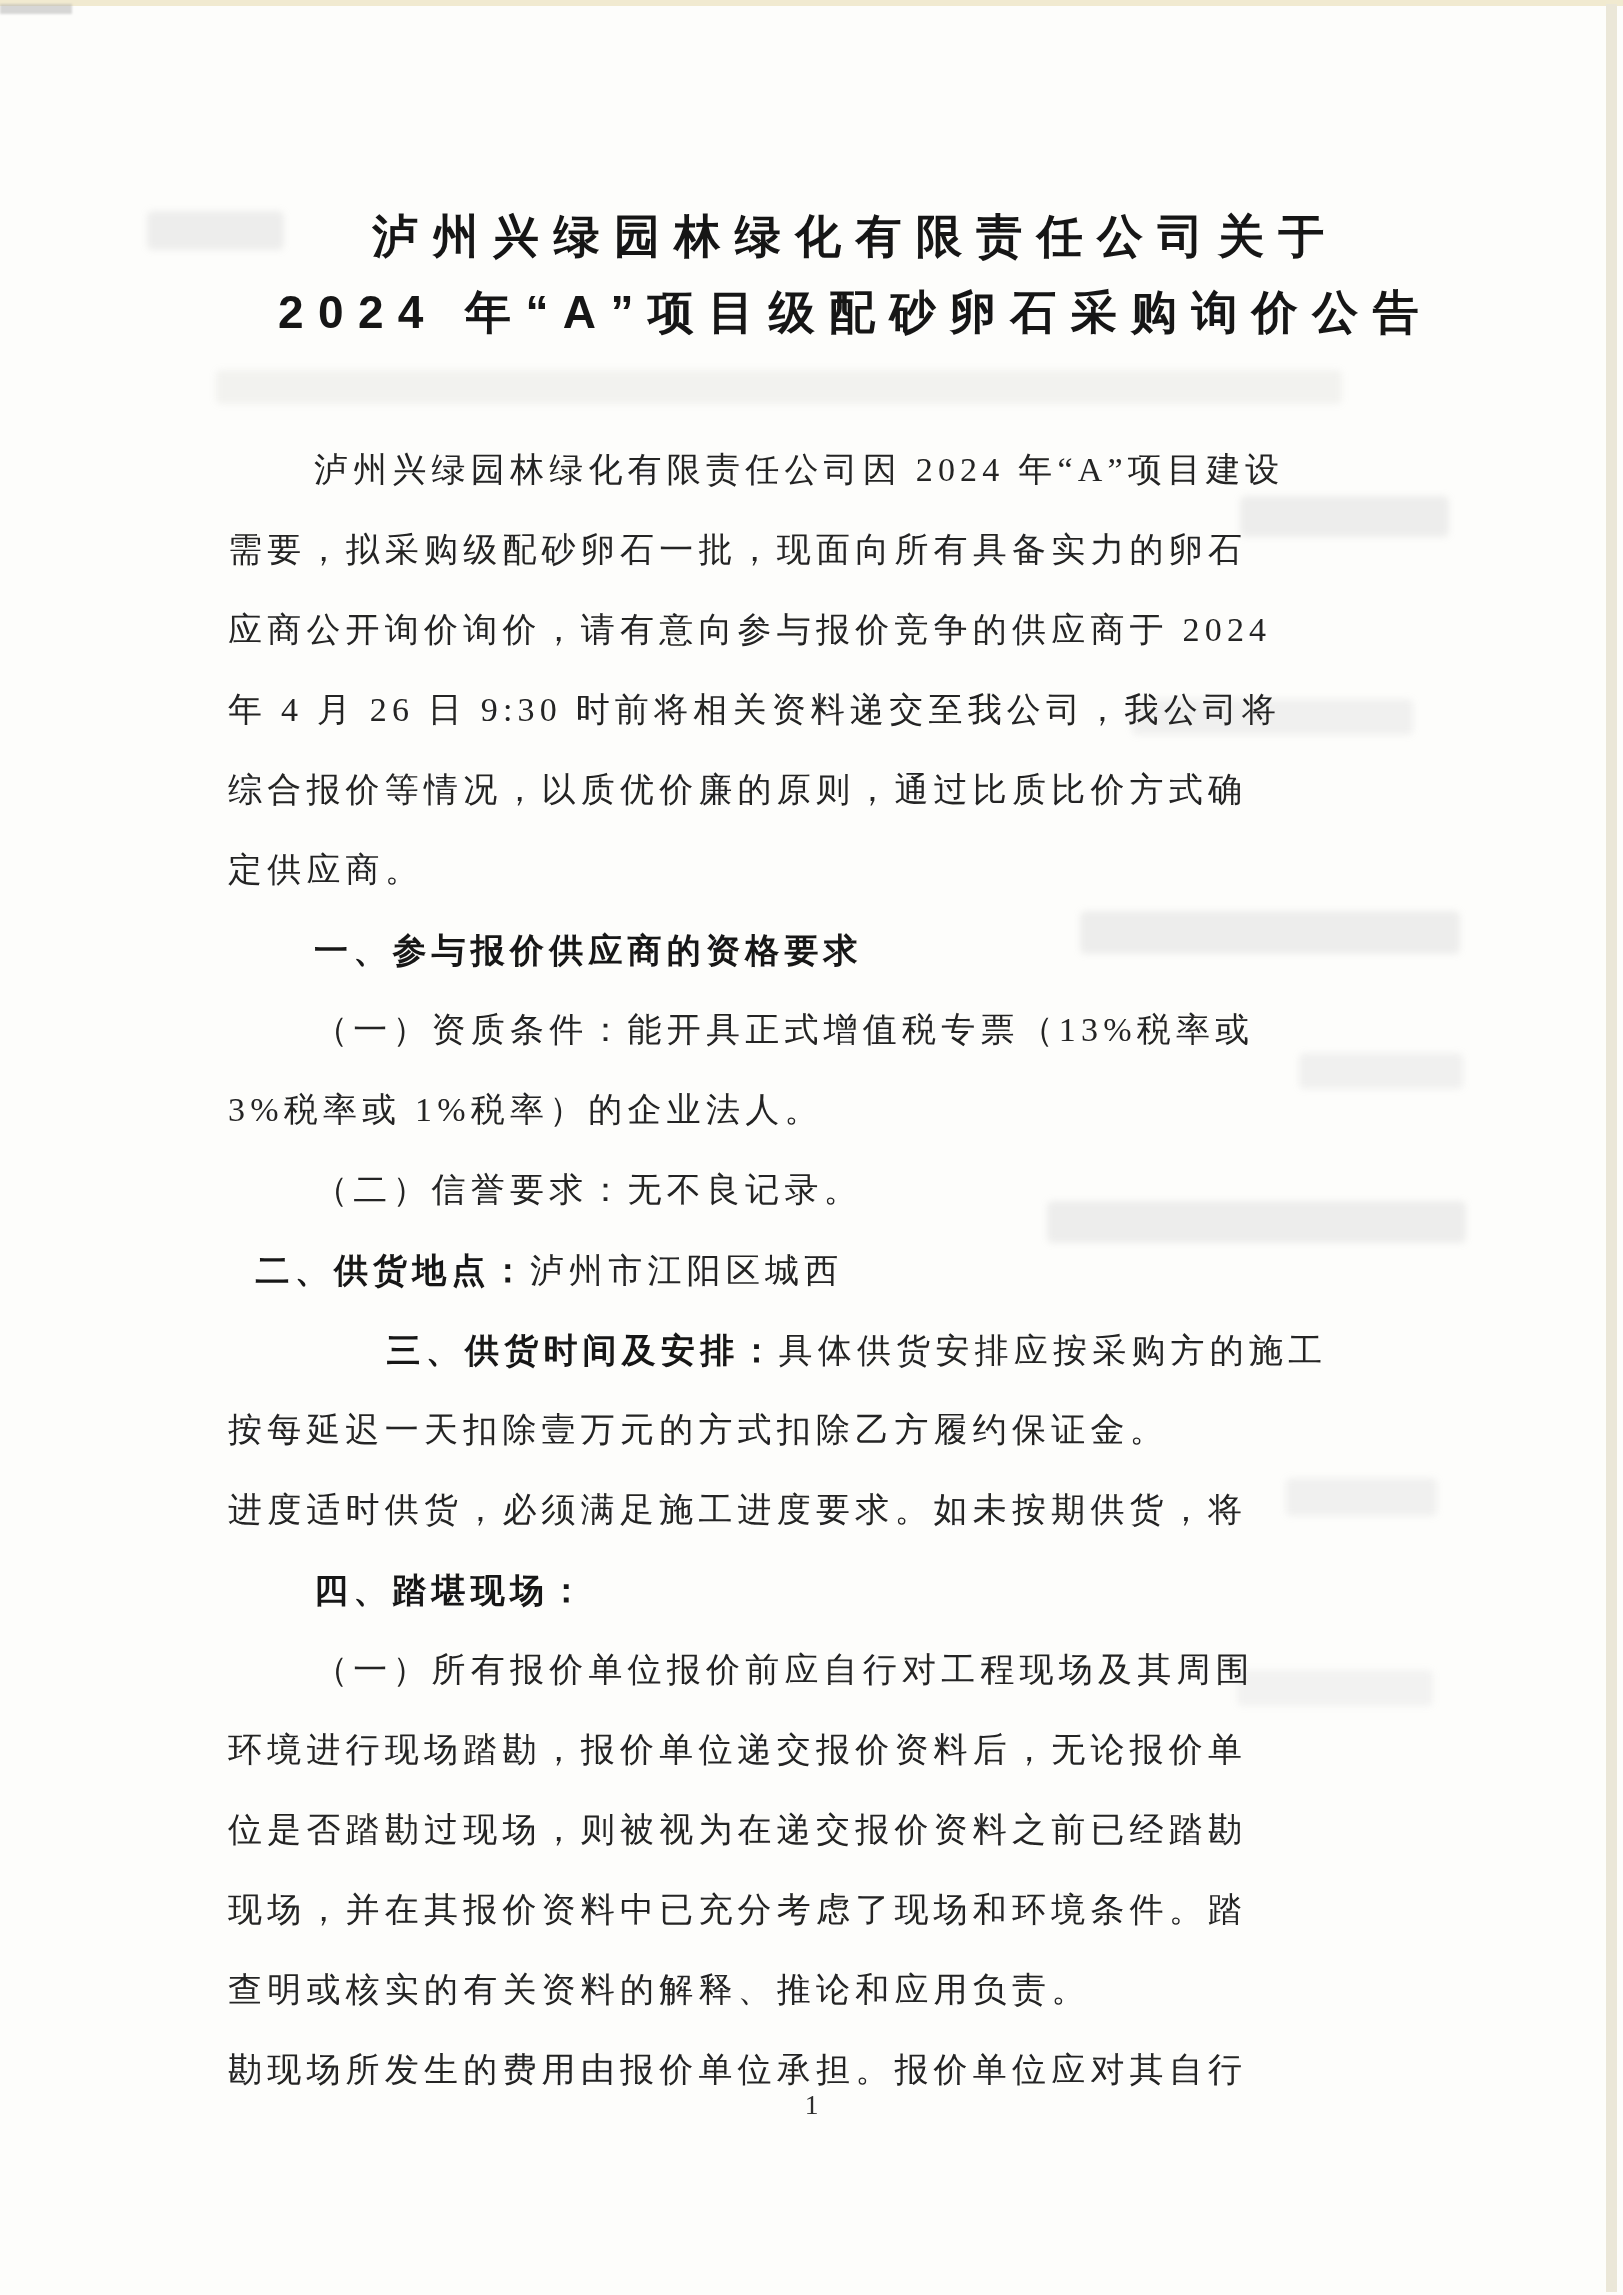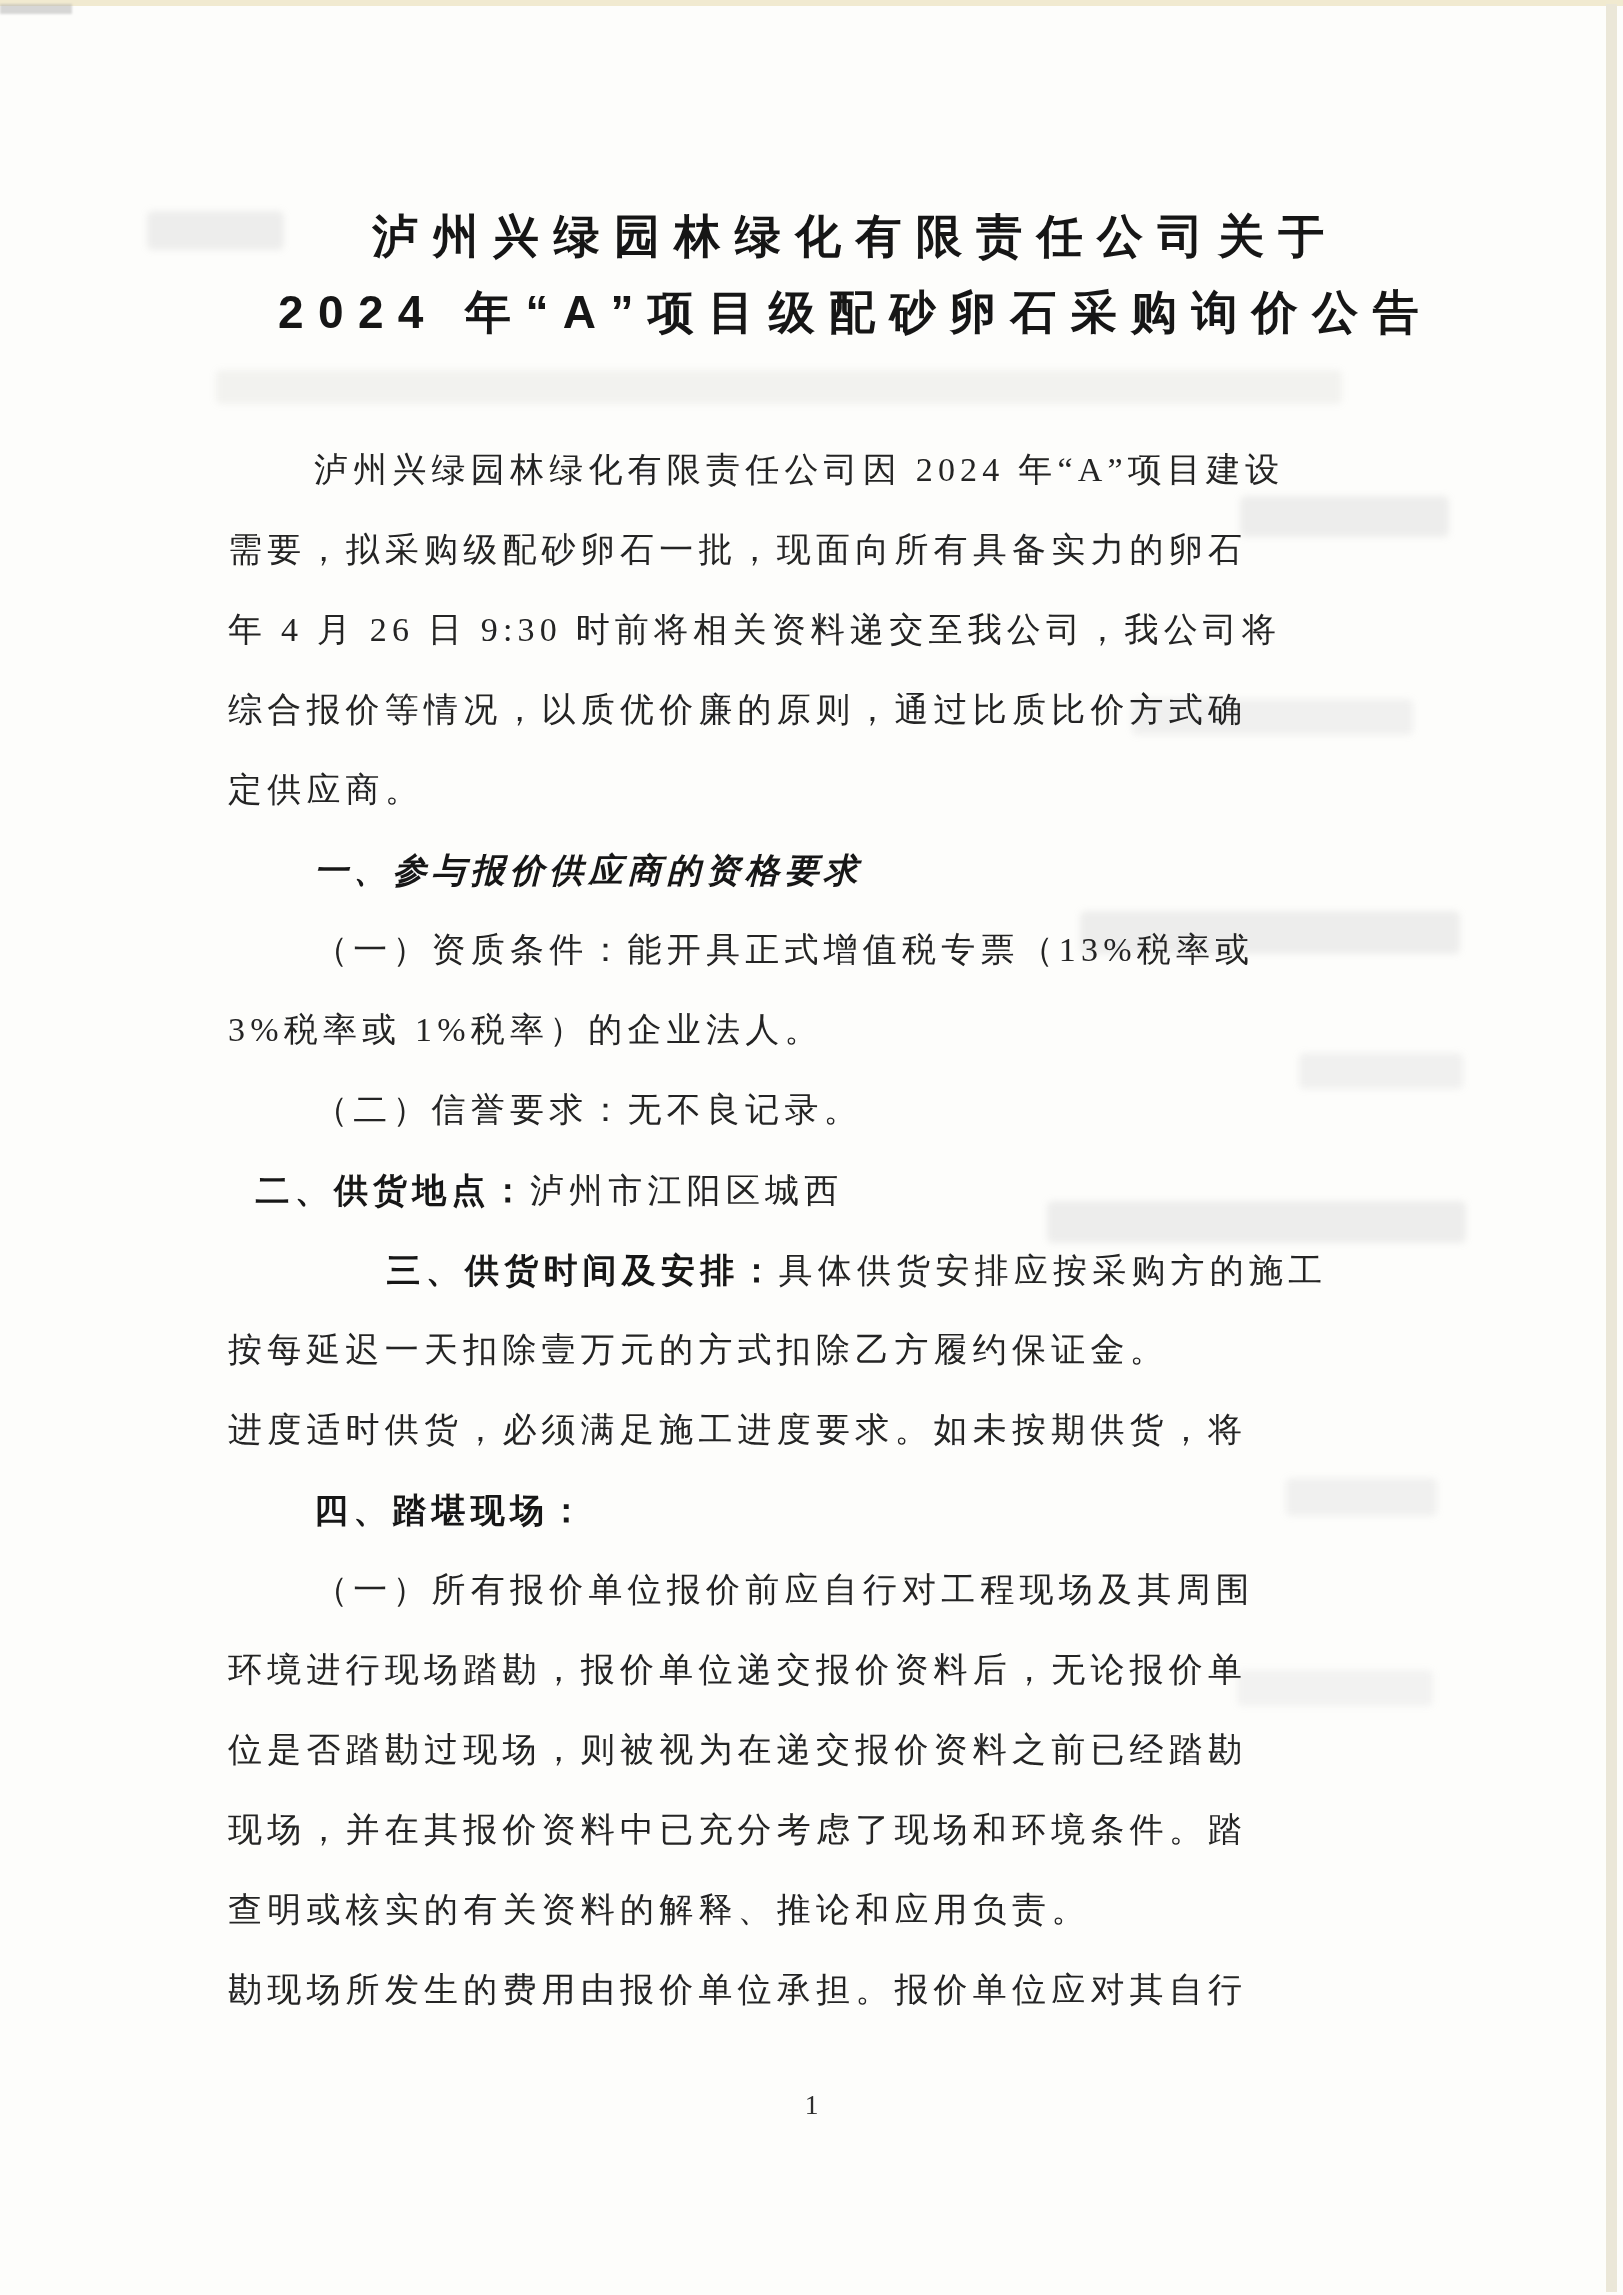--- a/index.html
+++ b/index.html
@@ -84,24 +84,25 @@
   <div class="ghost" style="left:1237px; top:1670px; width:196px; height:36px; background:rgba(150,150,155,0.10);"></div>
 
   <div class="title">
     <div class="t-line">泸州兴绿园林绿化有限责任公司关于</div>
     <div class="t-line">2024 年“A”项目级配砂卵石采购询价公告</div>
   </div>
 
   <div id="doc-body">
       <div class="line" style="padding-left: 86px;"><span>泸州兴绿园林绿化有限责任公司因 2024 年“A”项目建设</span></div>
       <div class="line"><span>需要，拟采购级配砂卵石一批，现面向所有具备实力的卵石</span></div>
+      <div class="line"><span>应商公开询价询价，请有意向参与报价竞争的供应商于 2024</span></div>
       <div class="line"><span>年 4 月 26 日 9:30 时前将相关资料递交至我公司，我公司将</span></div>
       <div class="line"><span>综合报价等情况，以质优价廉的原则，通过比质比价方式确</span></div>
       <div class="line"><span>定供应商。</span></div>
-      <div class="line" style="padding-left: 86px; font-style: italic;"><span class="bold">一、参与报价供应商的资格要求</span></div>
+      <div class="line" style="padding-left: 86px;"><span class="bold">一、参与报价供应商的资格要求</span></div>
       <div class="line" style="padding-left: 86px;"><span>（一）资质条件：能开具正式增值税专票（13%税率或</span></div>
       <div class="line"><span>3%税率或 1%税率）的企业法人。</span></div>
       <div class="line" style="padding-left: 86px;"><span>（二）信誉要求：无不良记录。</span></div>
       <div class="line" style="padding-left: 27.5px;"><span class="bold">二、供货地点：</span><span>泸州市江阳区城西</span></div>
       <div class="line" style="padding-left: 86px; text-align: center;"><span class="bold">三、供货时间及安排：</span><span>具体供货安排应按采购方的施工</span></div>
       <div class="line"><span>按每延迟一天扣除壹万元的方式扣除乙方履约保证金。</span></div>
       <div class="line"><span>进度适时供货，必须满足施工进度要求。如未按期供货，将</span></div>
       <div class="line" style="padding-left: 86px;"><span class="bold">四、踏堪现场：</span></div>
       <div class="line" style="padding-left: 86px;"><span>（一）所有报价单位报价前应自行对工程现场及其周围</span></div>
       <div class="line"><span>环境进行现场踏勘，报价单位递交报价资料后，无论报价单</span></div>

